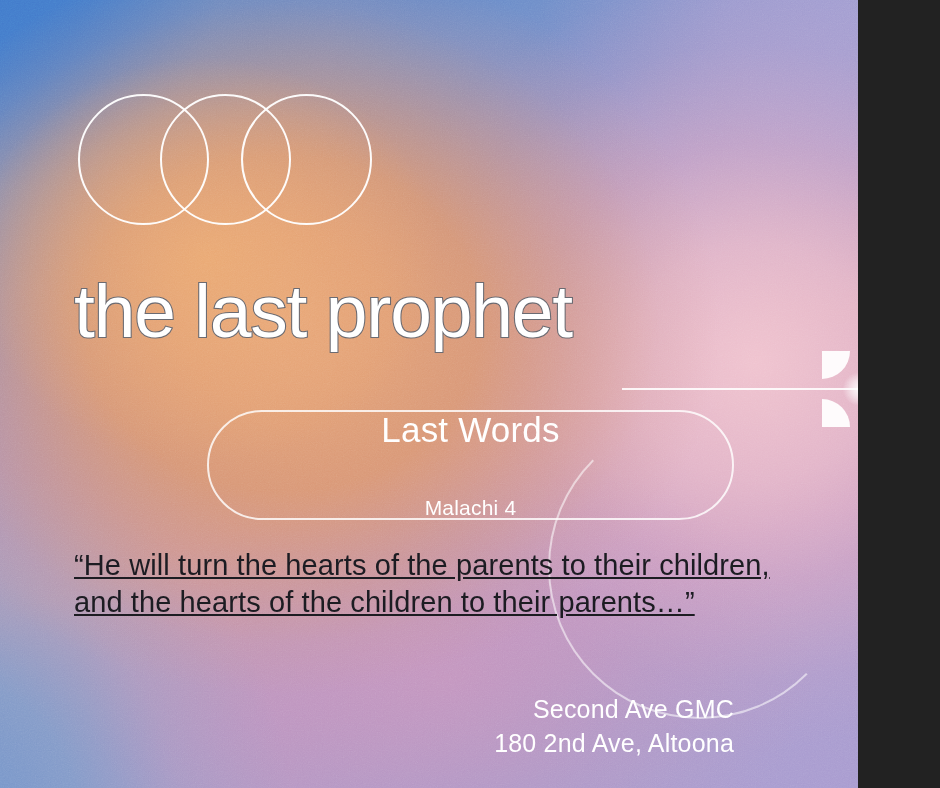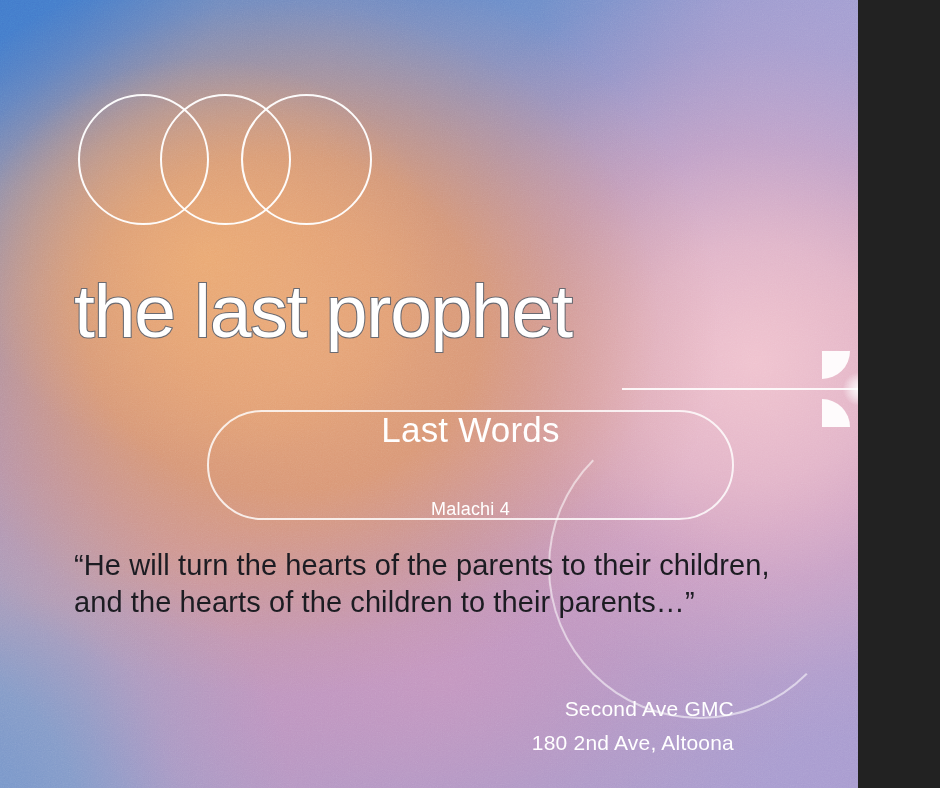--- a/index.html
+++ b/index.html
@@ -218,47 +218,48 @@
   .pill .series {
     color: #ffffff;
     font-size: 35px;
     font-weight: 400;
     letter-spacing: 0.2px;
     line-height: 1;
     margin-bottom: 9px;
   }
   .pill .ref {
     color: #ffffff;
-    font-size: 18px;
+    font-size: 21px;
     font-weight: 400;
     letter-spacing: 0.2px;
     line-height: 1;
   }
 
   
   .quote {
     position: absolute;
     left: 74px;
     top: 547px;
     width: 740px;
     color: #1c1c22;
     font-size: 29px;
     font-weight: 400;
     line-height: 37px;
     letter-spacing: 0.1px;
+    text-decoration: underline;
   }
 
   
   .footer {
     position: absolute;
     right: 124px;
     bottom: 28px;
     text-align: right;
     color: #ffffff;
-    font-size: 21px;
+    font-size: 25px;
     font-weight: 400;
     line-height: 34px;
     letter-spacing: 0.2px;
   }
 </style>
 </head>
 <body>
 
 <div id="canvas">
 

